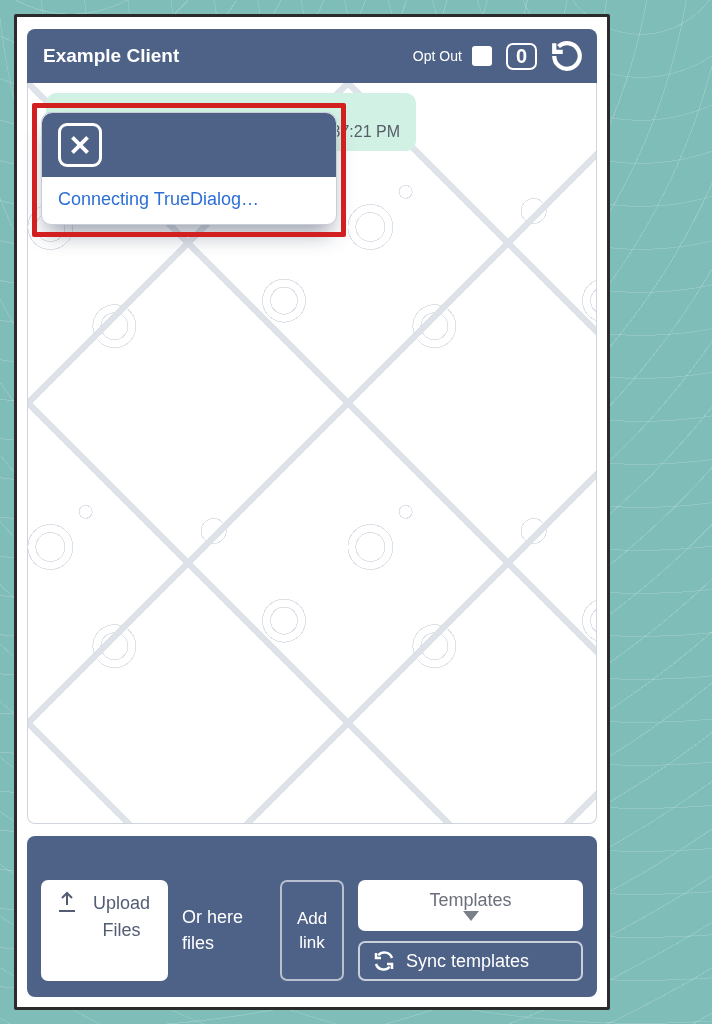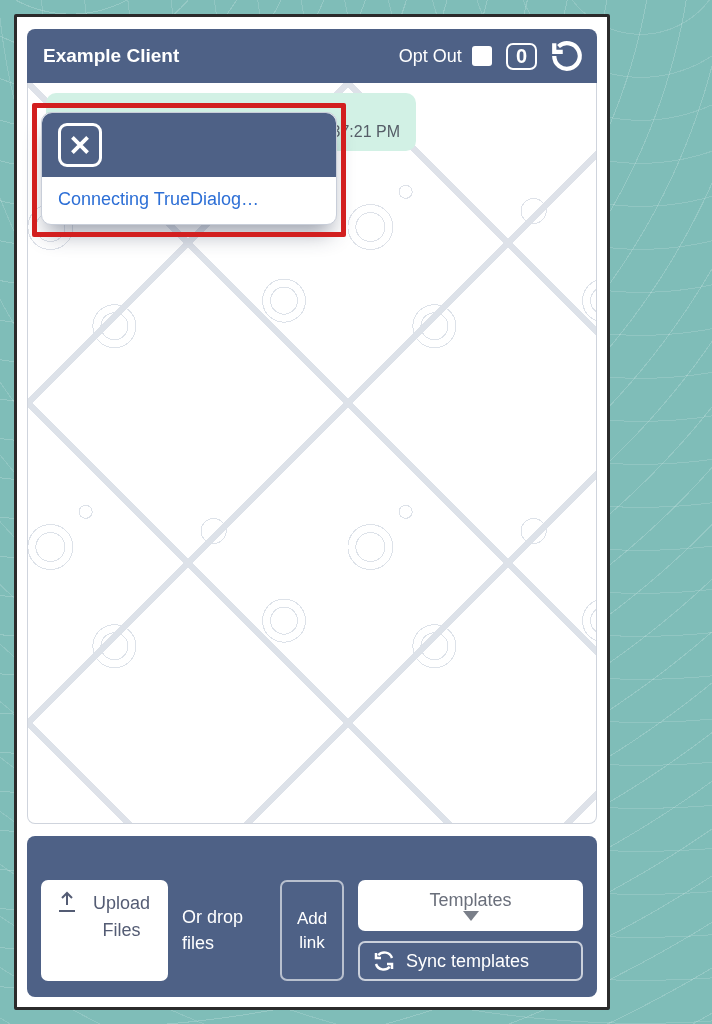--- a/index.html
+++ b/index.html
@@ -45,21 +45,21 @@
     background: var(--slate);
     color: #fff;
     display: flex;
     align-items: center;
     padding: 6px 10px 6px 16px;
     border-radius: 8px 8px 0 0;
     height: 54px;
   }
   .header-title { font-weight: 700; font-size: 19px; flex: 0 0 auto; }
   .header-spacer { flex: 1; }
-  .optout { display:flex; align-items:center; gap:10px; font-size:18px; }
+  .optout { display:flex; align-items:center; gap:10px; font-size:14px; }
   .optcheck { width:20px; height:20px; background:#fff; border-radius:3px; }
   .badge {
     border:2.5px solid #fff; border-radius:7px; padding:0 8px;
     font-weight:700; font-size:20px; margin-left:14px;
   }
   .refresh { margin-left:10px; width:40px; height:40px; display:flex; align-items:center; justify-content:center; cursor:pointer;}
   .chat {
     flex:1;
     border:1px solid #cfd4dd;
     border-top:none;
@@ -212,21 +212,21 @@
   <div class="composer">
 
     <div class="row2">
       <div class="upload-box">
         <svg width="24" height="24" viewBox="0 0 24 24" fill="none" stroke="#545c74" stroke-width="2">
           <path d="M12 3v12M7 8l5-5 5 5M4 21h16"></path>
         </svg>
         <div class="upload-txt" style="white-space:pre-line">Upload
 Files</div>
       </div>
-      <div class="drop-txt">Or drop files</div>
+      <div class="drop-txt">Or here files</div>
       <div class="addlink">
         <span style="white-space:pre-line">Add link</span>
       </div>
       <div class="tmpl-col">
         <div class="tmpl-select">
           <span>Templates</span>
           <span class="caret"></span>
         </div>
         <div class="sync">
           <svg width="24" height="24" viewBox="0 0 24 24" fill="none" stroke="#fff" stroke-width="2.5">

